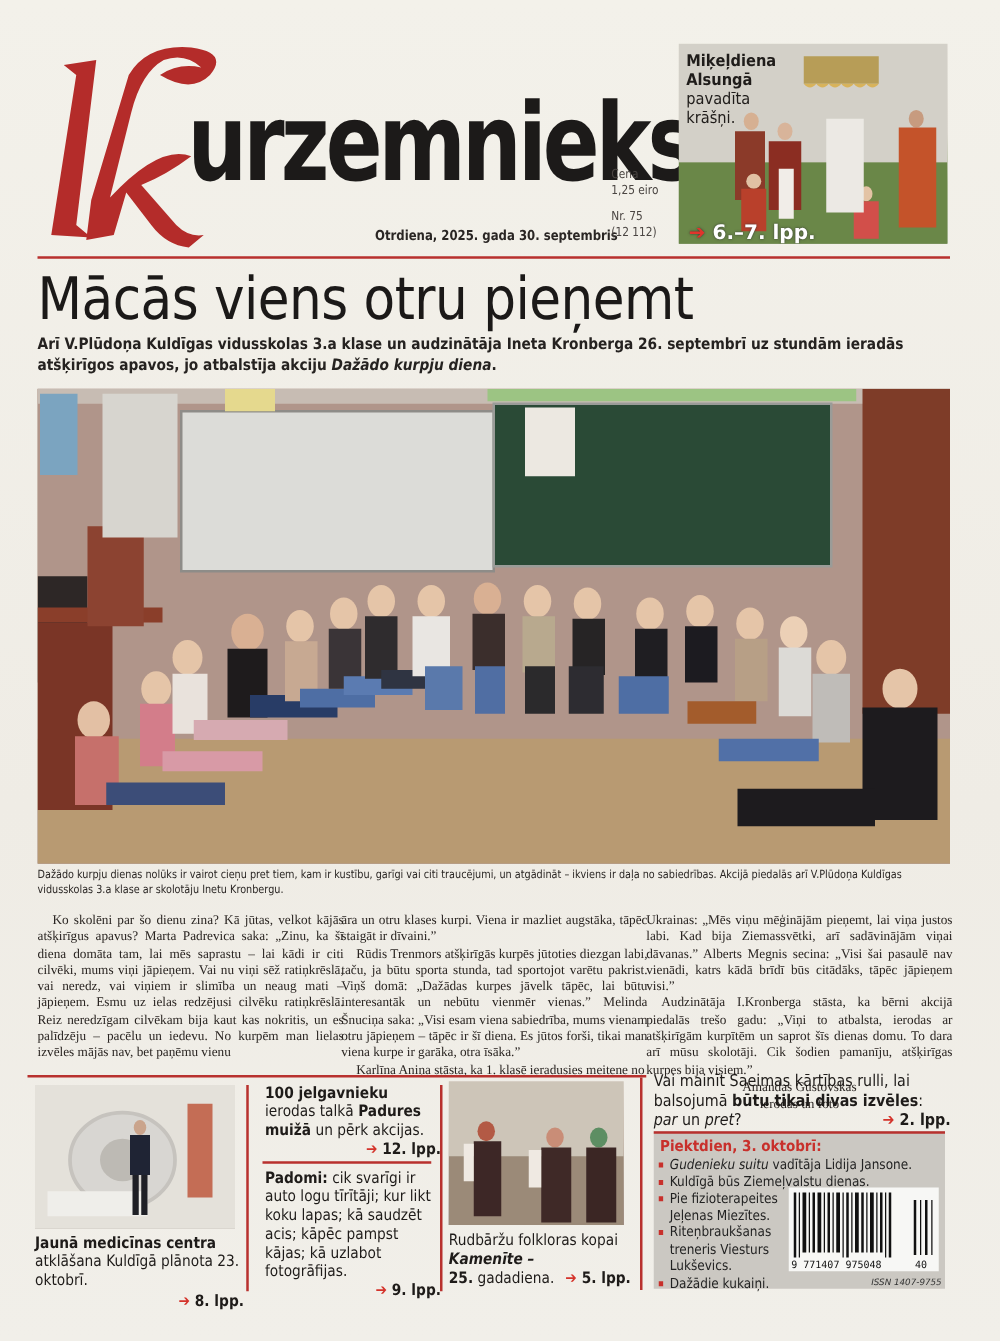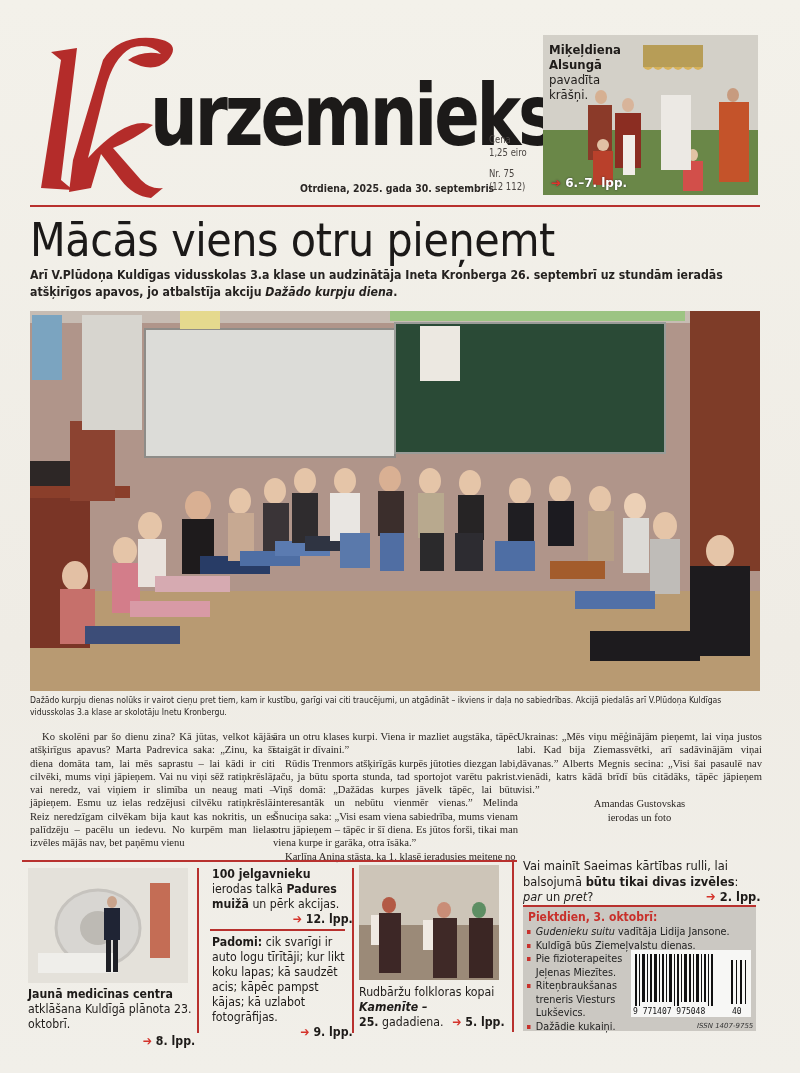--- a/index.html
+++ b/index.html
@@ -8,21 +8,21 @@
   
   .logo-k{position:absolute;left:33px;top:30px;width:145px;height:170px;}
   .tagline{position:absolute;left:217px;top:60px;font-size:13.5px;letter-spacing:2.6px;color:#2a2624;font-family:"DejaVu Sans",sans-serif;}
   .brand{position:absolute;left:150px;top:72px;font-size:86px;font-weight:bold;letter-spacing:-4px;color:#1c1a19;font-family:"DejaVu Sans",sans-serif;transform:scaleX(0.78);transform-origin:left top;line-height:1;}
   .dateline{position:absolute;left:300px;top:182px;font-size:11px;font-weight:bold;color:#2a2624;font-family:"DejaVu Sans",sans-serif;transform:scaleX(0.85);transform-origin:left top;}
   .price{position:absolute;left:489px;top:133px;font-size:10px;line-height:13px;color:#4a4542;font-family:"DejaVu Sans",sans-serif;transform:scaleX(0.85);transform-origin:left top;}
   .issue{position:absolute;left:489px;top:167px;font-size:10px;line-height:13px;color:#4a4542;font-family:"DejaVu Sans",sans-serif;transform:scaleX(0.85);transform-origin:left top;}
   .teaser-top{position:absolute;left:543px;top:35px;width:215px;height:160px;overflow:hidden;background:linear-gradient(180deg,#d7d4cc 0%,#c9c5bc 45%,#6d8a4b 70%,#5d7c40 100%);}
   .teaser-top .title{position:absolute;left:6px;top:7px;font-size:13px;line-height:15px;font-family:"DejaVu Sans",sans-serif;color:#1f1c1a;transform:scaleX(0.9);transform-origin:left top;}
   .teaser-top .title b{display:block;}
-  .teaser-top .ref{position:absolute;left:8px;top:141px;font-size:12px;font-weight:bold;color:#fff;font-family:"DejaVu Sans",sans-serif;text-shadow:0 0 2px #333;}
+  .teaser-top .ref{position:absolute;left:8px;top:141px;font-size:16px;font-weight:bold;color:#fff;font-family:"DejaVu Sans",sans-serif;text-shadow:0 0 2px #333;}
   .redline{position:absolute;left:30px;width:730px;height:2px;background:#b8312e;}
   
   .headline{position:absolute;left:30px;top:212px;font-size:47px;color:#1b1918;font-family:"DejaVu Sans",sans-serif;transform:scaleX(0.88);transform-origin:left top;letter-spacing:-0.5px;white-space:nowrap;}
   .lede{position:absolute;left:30px;top:266px;width:830px;font-size:12.5px;line-height:17px;font-weight:bold;color:#252220;font-family:"DejaVu Sans",sans-serif;transform:scaleX(0.88);transform-origin:left top;}
   .lede i{font-weight:bold;}
   
   .photo{position:absolute;left:30px;top:311px;width:730px;height:380px;overflow:hidden;background:#a98d80;}
   .caption{position:absolute;left:30px;top:694px;width:850px;font-size:9px;line-height:12px;color:#2a2624;font-family:"DejaVu Sans",sans-serif;transform:scaleX(0.86);transform-origin:left top;}
   
   .col{position:absolute;top:730px;width:245px;font-family:"Liberation Serif",serif;font-size:10.6px;line-height:13.3px;color:#2a2522;text-align:justify;}
@@ -186,20 +186,21 @@
   <div class="col" style="left:30px">
     <p class="ind">Ko skolēni par šo dienu zina? Kā jūtas, velkot kājās atšķirīgus apavus? Marta Padrevica saka: „Zinu, ka šī diena domāta tam, lai mēs saprastu – lai kādi ir citi cilvēki, mums viņi jāpieņem. Vai nu viņi sēž ratiņkrēslā, vai neredz, vai viņiem ir slimība un neaug mati – jāpieņem. Esmu uz ielas redzējusi cilvēku ratiņkrēslā. Reiz neredzīgam cilvēkam bija kaut kas nokritis, un es palīdzēju – pacēlu un iedevu. No kurpēm man lielas izvēles mājās nav, bet paņēmu vienu</p>
   </div>
   <div class="col" style="left:273px">
     <p>āra un otru klases kurpi. Viena ir mazliet augstāka, tāpēc staigāt ir dīvaini.”</p>
     <p class="ind">Rūdis Trenmors atšķirīgās kurpēs jūtoties diezgan labi, taču, ja būtu sporta stunda, tad sportojot varētu pakrist. Viņš domā: „Dažādas kurpes jāvelk tāpēc, lai būtu interesantāk un nebūtu vienmēr vienas.” Melinda Šnuciņa saka: „Visi esam viena sabiedrība, mums vienam otru jāpieņem – tāpēc ir šī diena. Es jūtos forši, tikai man viena kurpe ir garāka, otra īsāka.”</p>
     <p class="ind">Karlīna Aniņa stāsta, ka 1. klasē ieradusies meitene no</p>
   </div>
   <div class="col" style="left:517px">
     <p>Ukrainas: „Mēs viņu mēģinājām pieņemt, lai viņa justos labi. Kad bija Ziemassvētki, arī sadāvinājām viņai dāvanas.” Alberts Megnis secina: „Visi šai pasaulē nav vienādi, katrs kādā brīdī būs citādāks, tāpēc jāpieņem visi.”</p>
+    <p class="ind">Audzinātāja I.Kronberga stāsta, ka bērni akcijā piedalās trešo gadu: „Viņi to atbalsta, ierodas ar atšķirīgām kurpītēm un saprot šīs dienas domu. To dara arī mūsu skolotāji. Cik šodien pamanīju, atšķirīgas kurpes bija visiem.”</p>
     <div class="byline">Amandas Gustovskas</div>
     <div class="byline" style="margin-top:0">ierodas un foto</div>
   </div>
 
   <div class="bottom-red"></div>
   <div class="vsep" style="left:197px;top:868px;height:165px"></div>
   <div class="vsep" style="left:352px;top:868px;height:165px"></div>
   <div class="vsep" style="left:512px;top:862px;height:170px"></div>
 
   <div class="t1-photo">

